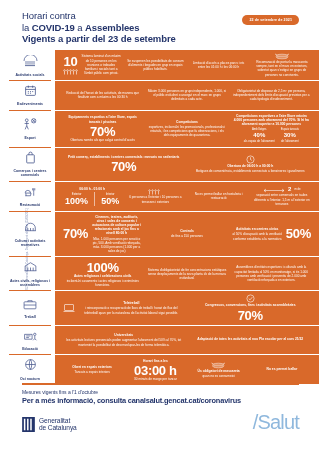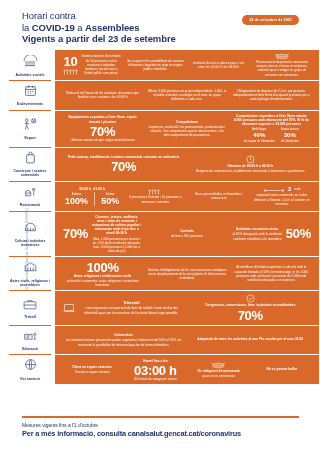--- a/index.html
+++ b/index.html
@@ -59,21 +59,21 @@
   .hdr{font-size:3.3px;font-weight:700;line-height:4.2px;display:block;margin-bottom:1px;}
   .inline-flex{display:flex;align-items:center;justify-content:center;gap:3px;}
   .stack{display:flex;flex-direction:column;align-items:center;justify-content:center;}
   .two-up{display:flex;align-items:center;justify-content:center;gap:6px;}
   .two-up .u{display:flex;flex-direction:column;align-items:center;}
   .u-lbl{font-size:2.8px;font-weight:400;margin-bottom:.5px;}
   .divider-v{width:1px;align-self:stretch;background:rgba(255,255,255,.55);}
   .ico-w{color:#ffffff;display:block;}
 
   
-  .footer{position:absolute;left:0;bottom:4px;width:319px;padding:0 0 8px 22px;box-sizing:border-box;}
+  .footer{position:absolute;left:0;bottom:10px;width:319px;padding:0 0 8px 22px;box-sizing:border-box;}
   .foot-rule{position:absolute;left:22px;right:20px;top:-6px;height:2px;background:#d9692a;}
   .f1{font-size:5px;color:#24356b;font-weight:400;margin-bottom:1px;letter-spacing:-.05px;}
   .f2{font-size:7.4px;color:#24356b;font-weight:700;letter-spacing:-.18px;white-space:nowrap;}
   .brandrow{display:flex;align-items:flex-end;justify-content:space-between;margin-top:7px;padding-right:20px;}
   .gen{display:flex;align-items:center;gap:4px;}
   .gen-mark{width:13px;height:15px;display:block;}
   .gen-txt{font-size:6.6px;line-height:7.6px;color:#24356b;font-weight:400;letter-spacing:-.1px;}
   .salut{font-size:20px;color:#8fb8dd;font-weight:400;letter-spacing:-.8px;line-height:20px;}
 </style>
 </head>
@@ -452,15 +452,30 @@
         </div>
       </div>
     </div>
 
   </div>
 
   <div class="footer">
     <div class="foot-rule"></div>
     <div class="f1">Mesures vigents fins a l'1 d'octubre</div>
     <div class="f2">Per a més informació, consulta canalsalut.gencat.cat/coronavirus</div>
+    <div class="brandrow">
+      <div class="gen">
+        <svg class="gen-mark" viewBox="0 0 22 26">
+          <rect x="0" y="0" width="22" height="26" fill="#24356b"></rect>
+          <rect x="3" y="3" width="2.6" height="20" fill="#ffffff"></rect>
+          <rect x="8.5" y="3" width="2.6" height="20" fill="#ffffff"></rect>
+          <rect x="14" y="3" width="2.6" height="20" fill="#ffffff"></rect>
+        </svg>
+        <div class="gen-txt">
+          <div>Generalitat</div>
+          <div>de Catalunya</div>
+        </div>
+      </div>
+      <div class="salut">/Salut</div>
+    </div>
   </div>
 
 </div>
 
 </body></html>

